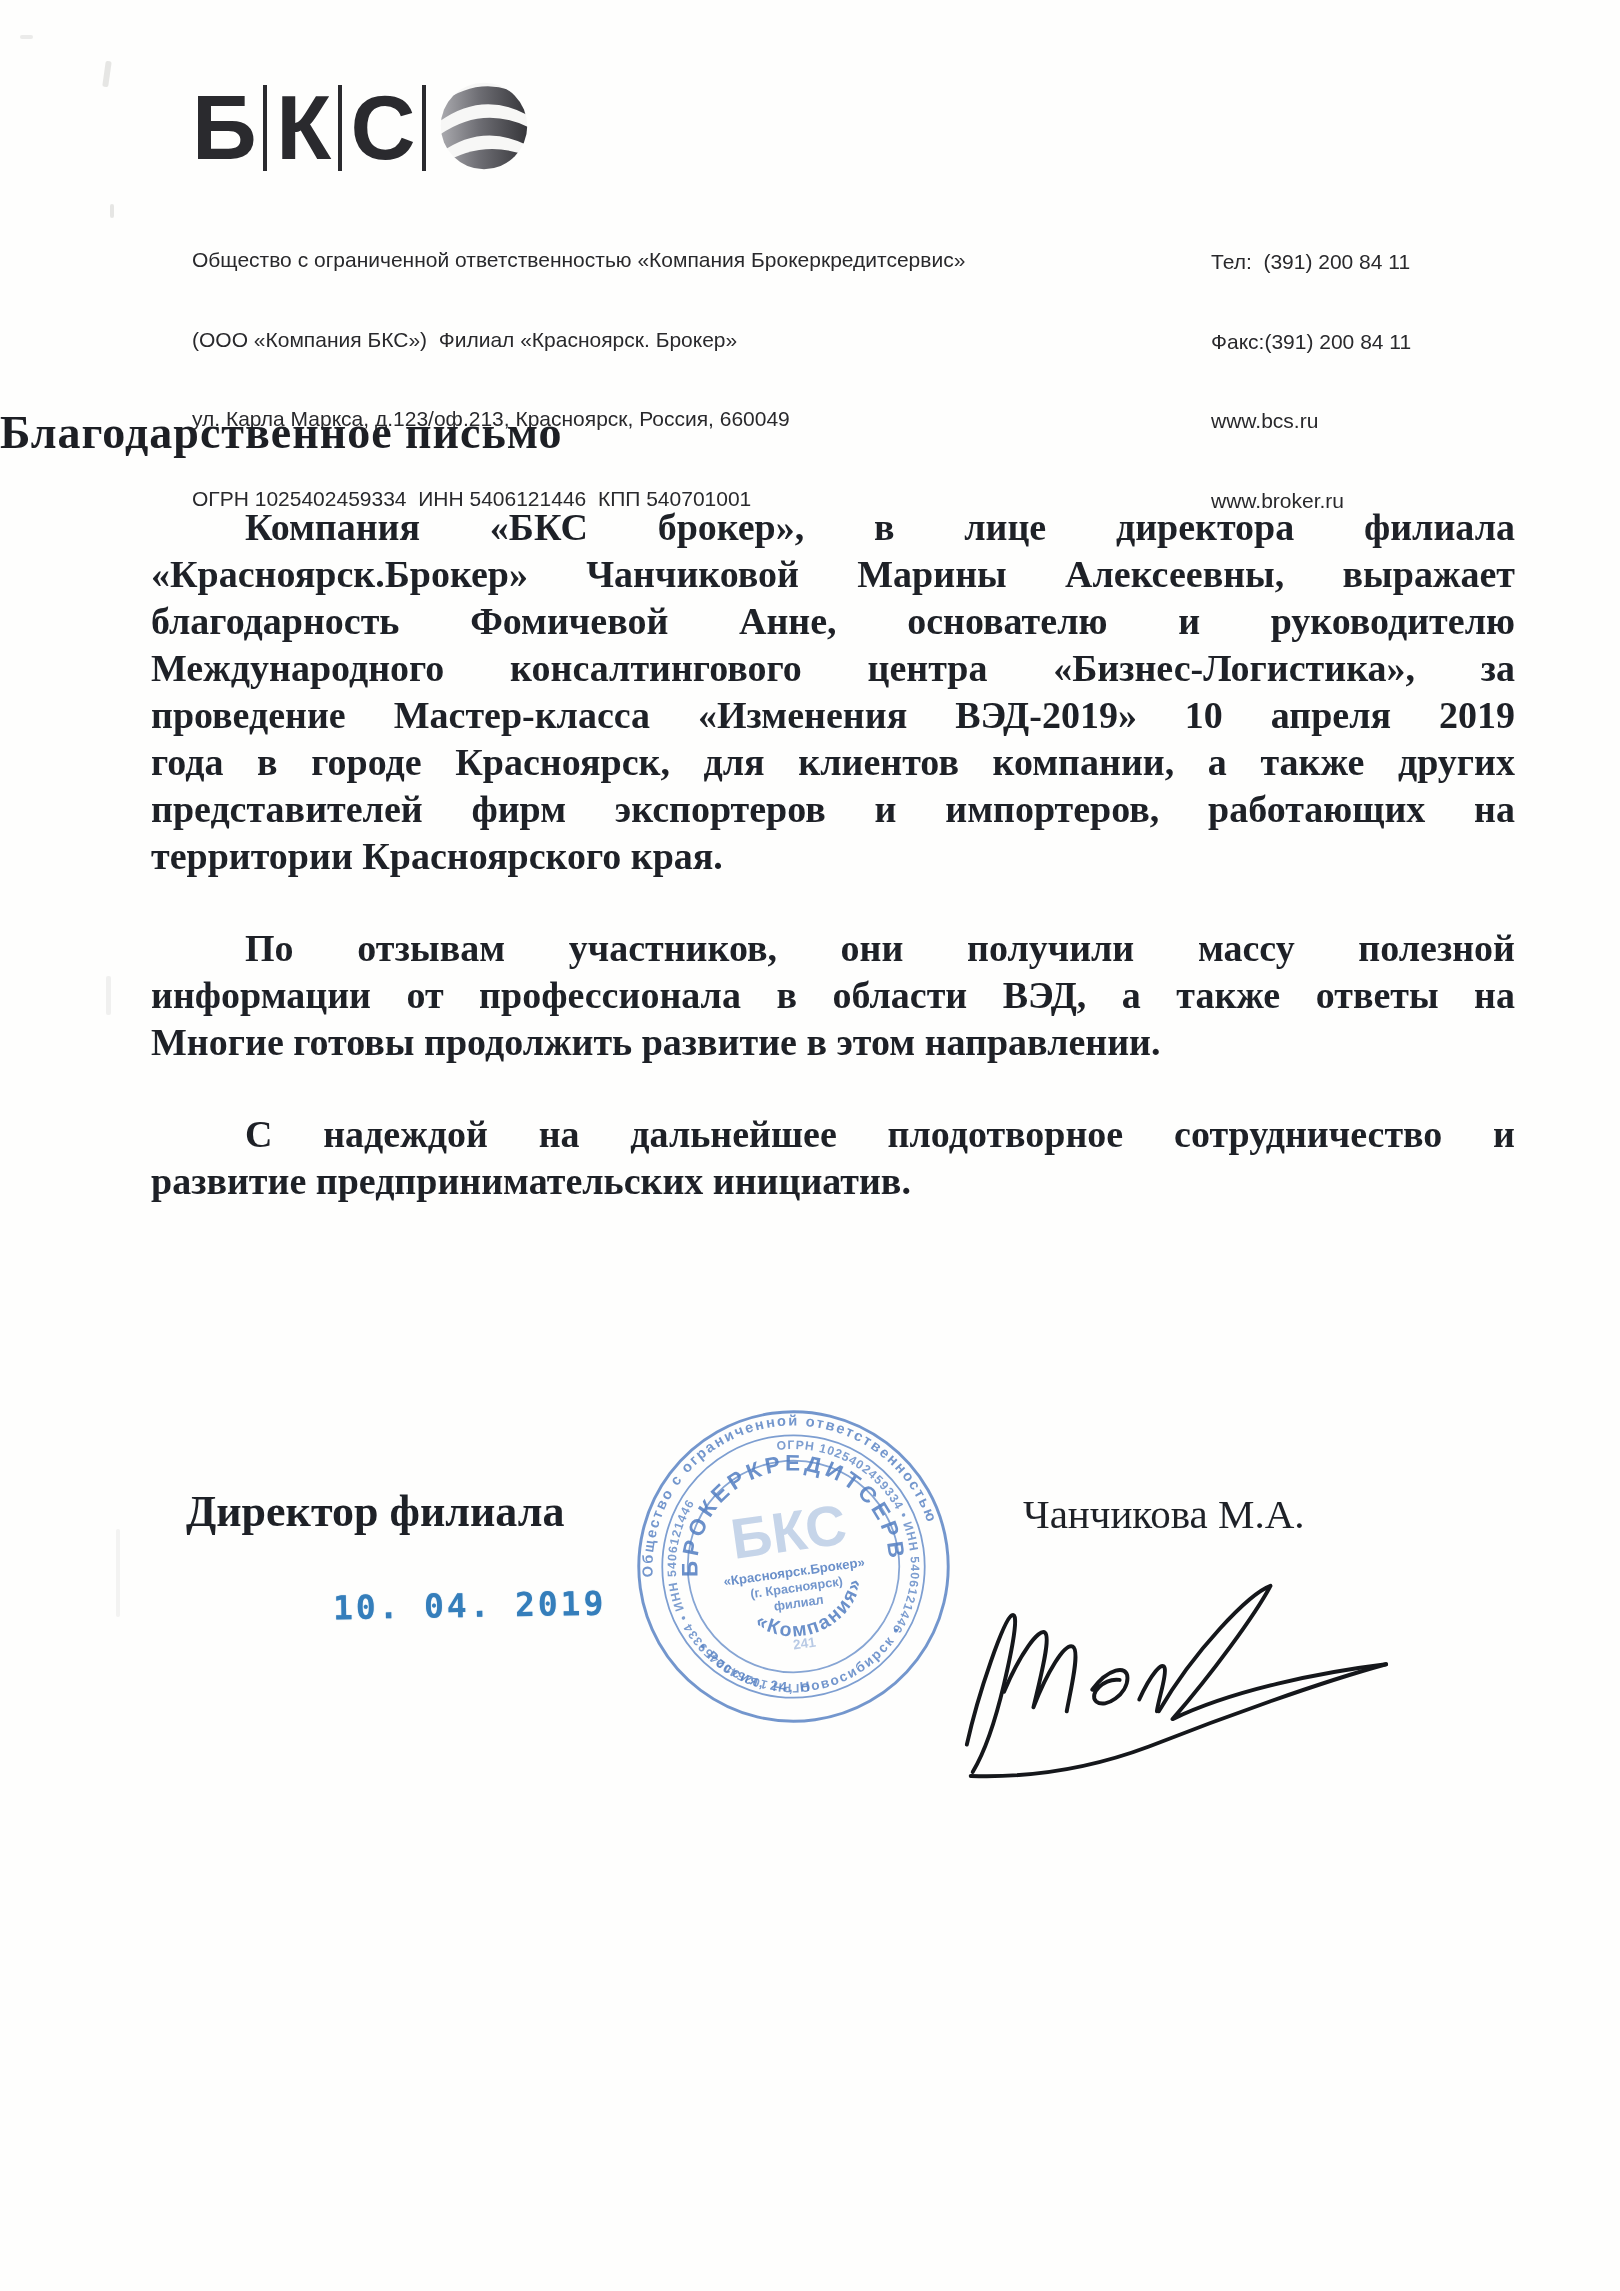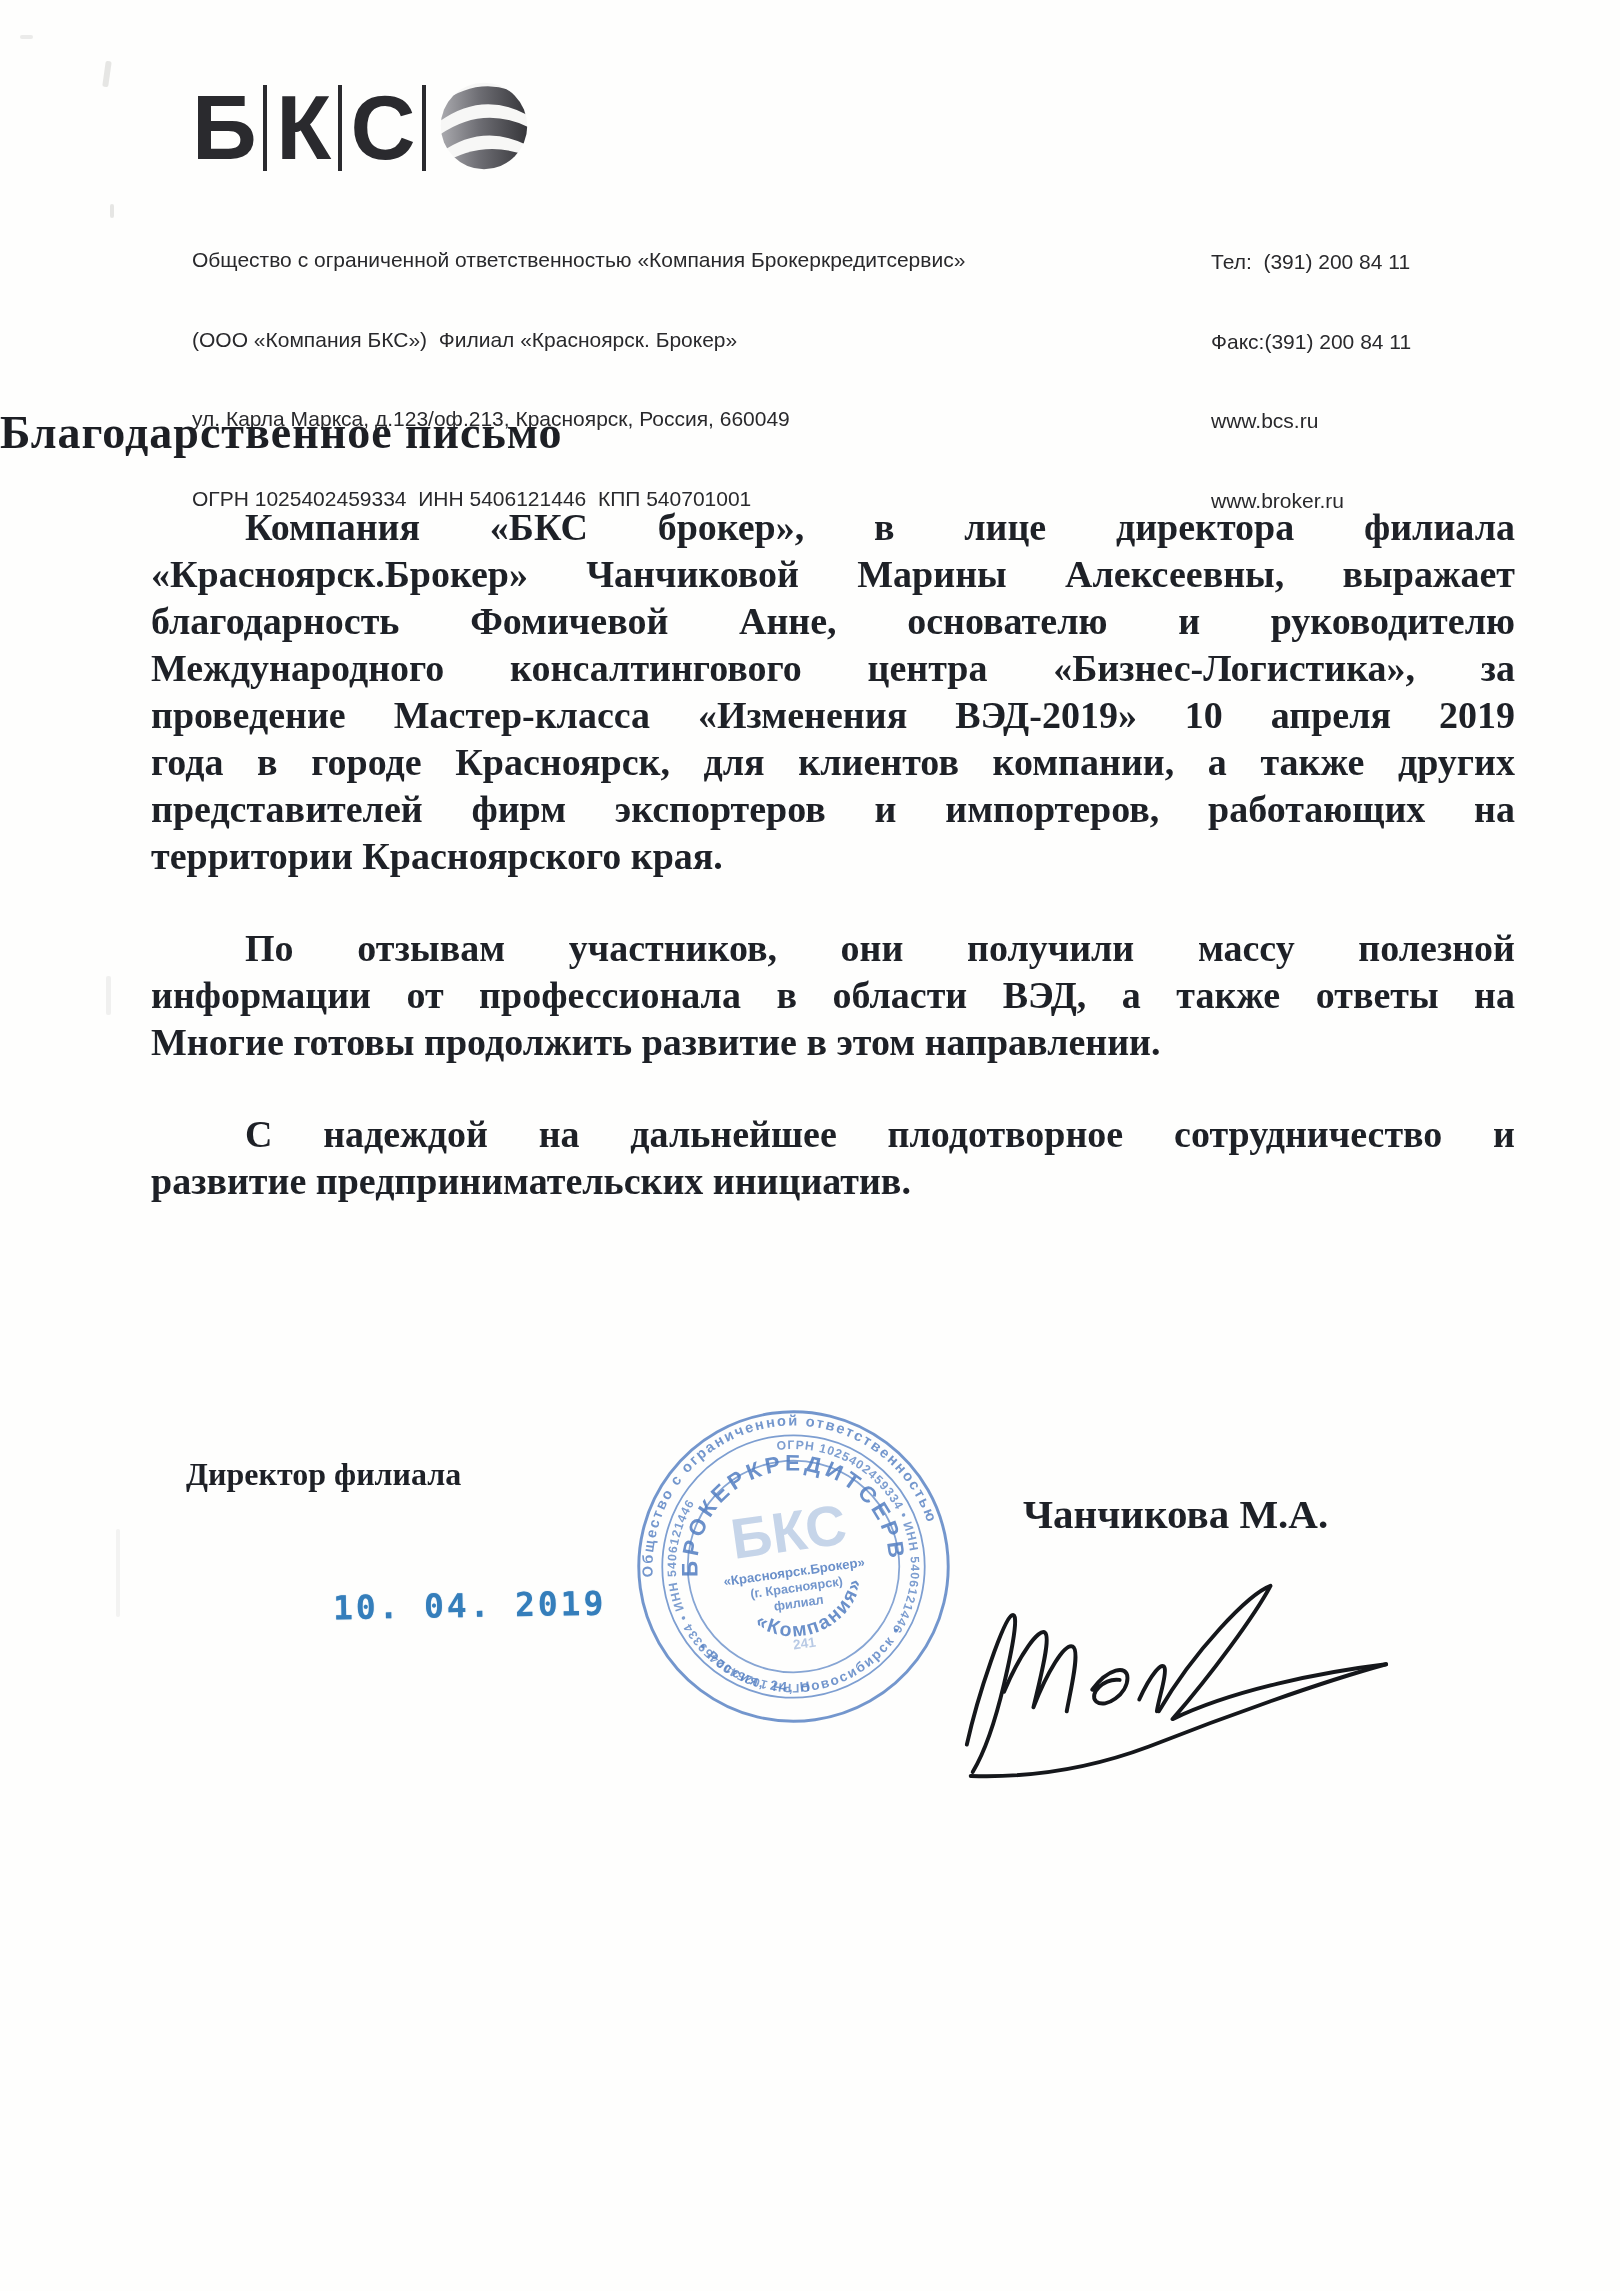--- a/index.html
+++ b/index.html
@@ -47,22 +47,22 @@
   }
   .para{margin:0 0 45px 0;}
   .line{
     text-align:justify; text-align-last:justify;
     height:47px; line-height:47px; overflow:hidden; white-space:normal;
   }
   .line.first{text-indent:94px;}
   .line.last{text-align-last:left;}
 
   
-  .sig-role{position:absolute; left:186px; top:1456px; font-weight:bold; font-size:32px; color:#1e2127;}
-  .sig-name{position:absolute; left:1023px; top:1490px; font-weight:bold; font-size:41px; color:#1e2127;}
+  .sig-role{position:absolute; left:186px; top:1486px; font-weight:bold; font-size:44px; color:#1e2127;}
+  .sig-name{position:absolute; left:1023px; top:1490px; font-weight:normal; font-size:41px; color:#1e2127;}
   .date-stamp{
     position:absolute; left:333px; top:1586px;
     font-family:"DejaVu Sans Mono", monospace; font-weight:bold;
     font-size:33px; letter-spacing:2.9px; color:#2474b6;
     transform:rotate(-1deg); text-shadow:0 0 1px rgba(36,116,182,.6);
     opacity:.92; white-space:pre;
   }
   .round-stamp{position:absolute; left:629px; top:1402px; opacity:.88;}
   .handwritten-signature{position:absolute; left:910px; top:1525px;}
 </style>

